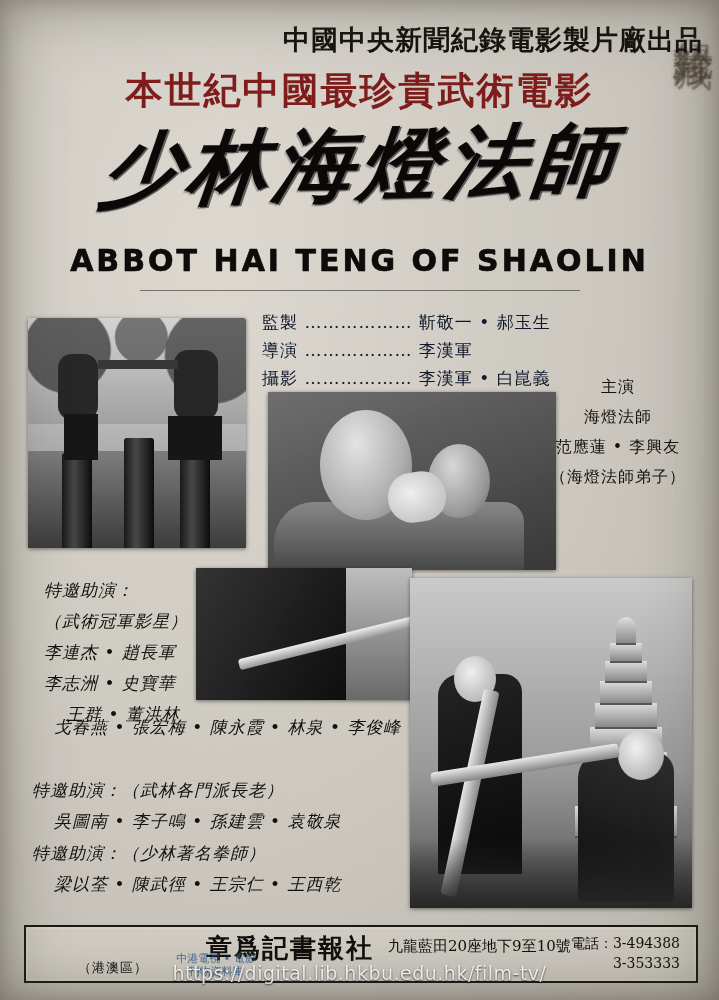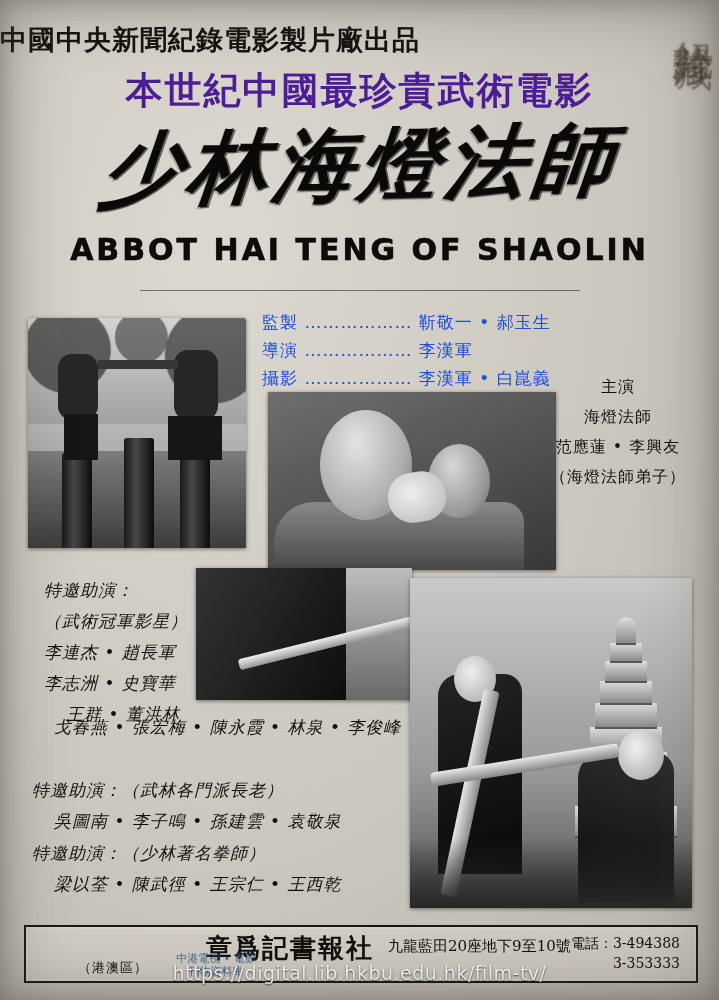--- a/index.html
+++ b/index.html
@@ -56,37 +56,37 @@
     transform: rotate(1deg);
     pointer-events: none;
     overflow: hidden;
   }
 
   
   .head-line1 {
     position: absolute;
     top: 22px;
     left: 0; right: 16px;
-    text-align: left;
+    text-align: right;
     font-family: "DejaVu Serif", serif;
     font-weight: bold;
     font-size: 27px;
     letter-spacing: 1px;
     color: #15130f;
   }
   .head-line2 {
     position: absolute;
     top: 66px;
     left: 0; right: 0;
     text-align: center;
     font-family: "DejaVu Serif", serif;
     font-weight: bold;
     font-size: 37px;
     letter-spacing: 2px;
-    color: #4c1d95;
+    color: #7f1d1d;
   }
 
   
   .brush-title {
     position: absolute;
     top: 112px;
     left: 26px;
     width: 668px;
     height: 105px;
     text-align: center;
@@ -96,21 +96,21 @@
     line-height: 104px;
     letter-spacing: 6px;
     color: #0a0908;
     white-space: nowrap;
     transform: skewX(-7deg) rotate(-1.2deg);
     text-shadow: 2px 1px 0 rgba(0,0,0,.55), -1px 2px 1px rgba(0,0,0,.25);
     font-style: italic;
   }
   .english-title {
     position: absolute;
-    top: 232px;
+    top: 243px;
     left: 0; right: 0;
     text-align: center;
     font-family: "DejaVu Sans", sans-serif;
     font-weight: bold;
     font-size: 30px;
     letter-spacing: 3px;
     color: #0d0c0a;
     -webkit-text-stroke: 0.6px #000;
   }
   .rule {
@@ -124,21 +124,21 @@
 
   
   .credits {
     position: absolute;
     top: 308px;
     left: 262px;
     width: 320px;
     font-family: "DejaVu Serif", serif;
     font-size: 17px;
     line-height: 28px;
-    color: #1d4ed8;
+    color: #0f172a;
     letter-spacing: 1px;
   }
   .credits .row { white-space: nowrap; }
 
   
   .starring {
     position: absolute;
     top: 372px;
     right: 16px;
     width: 170px;

